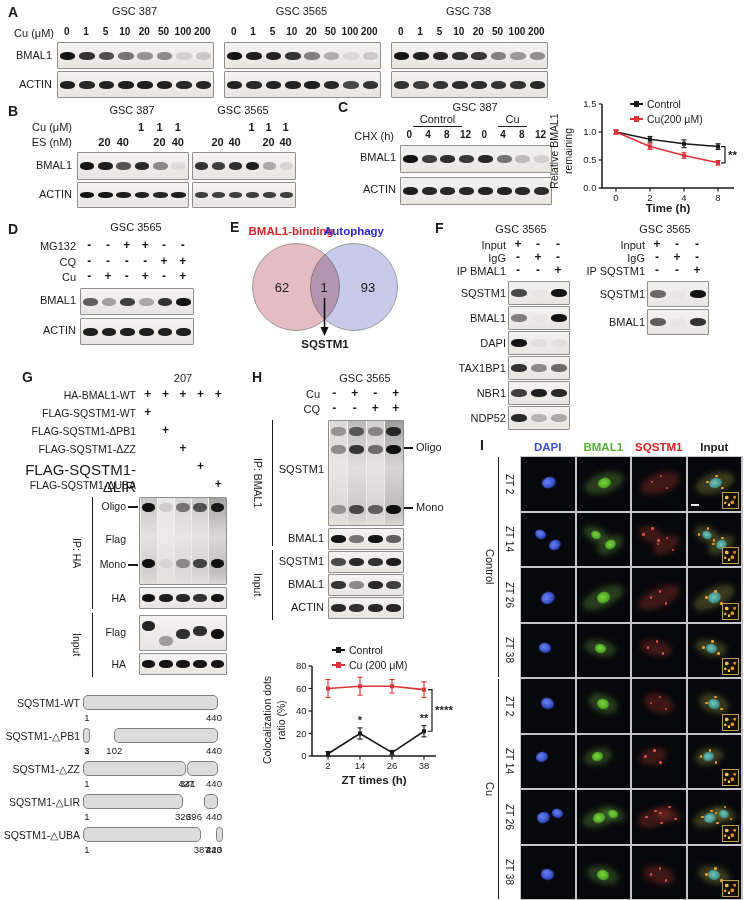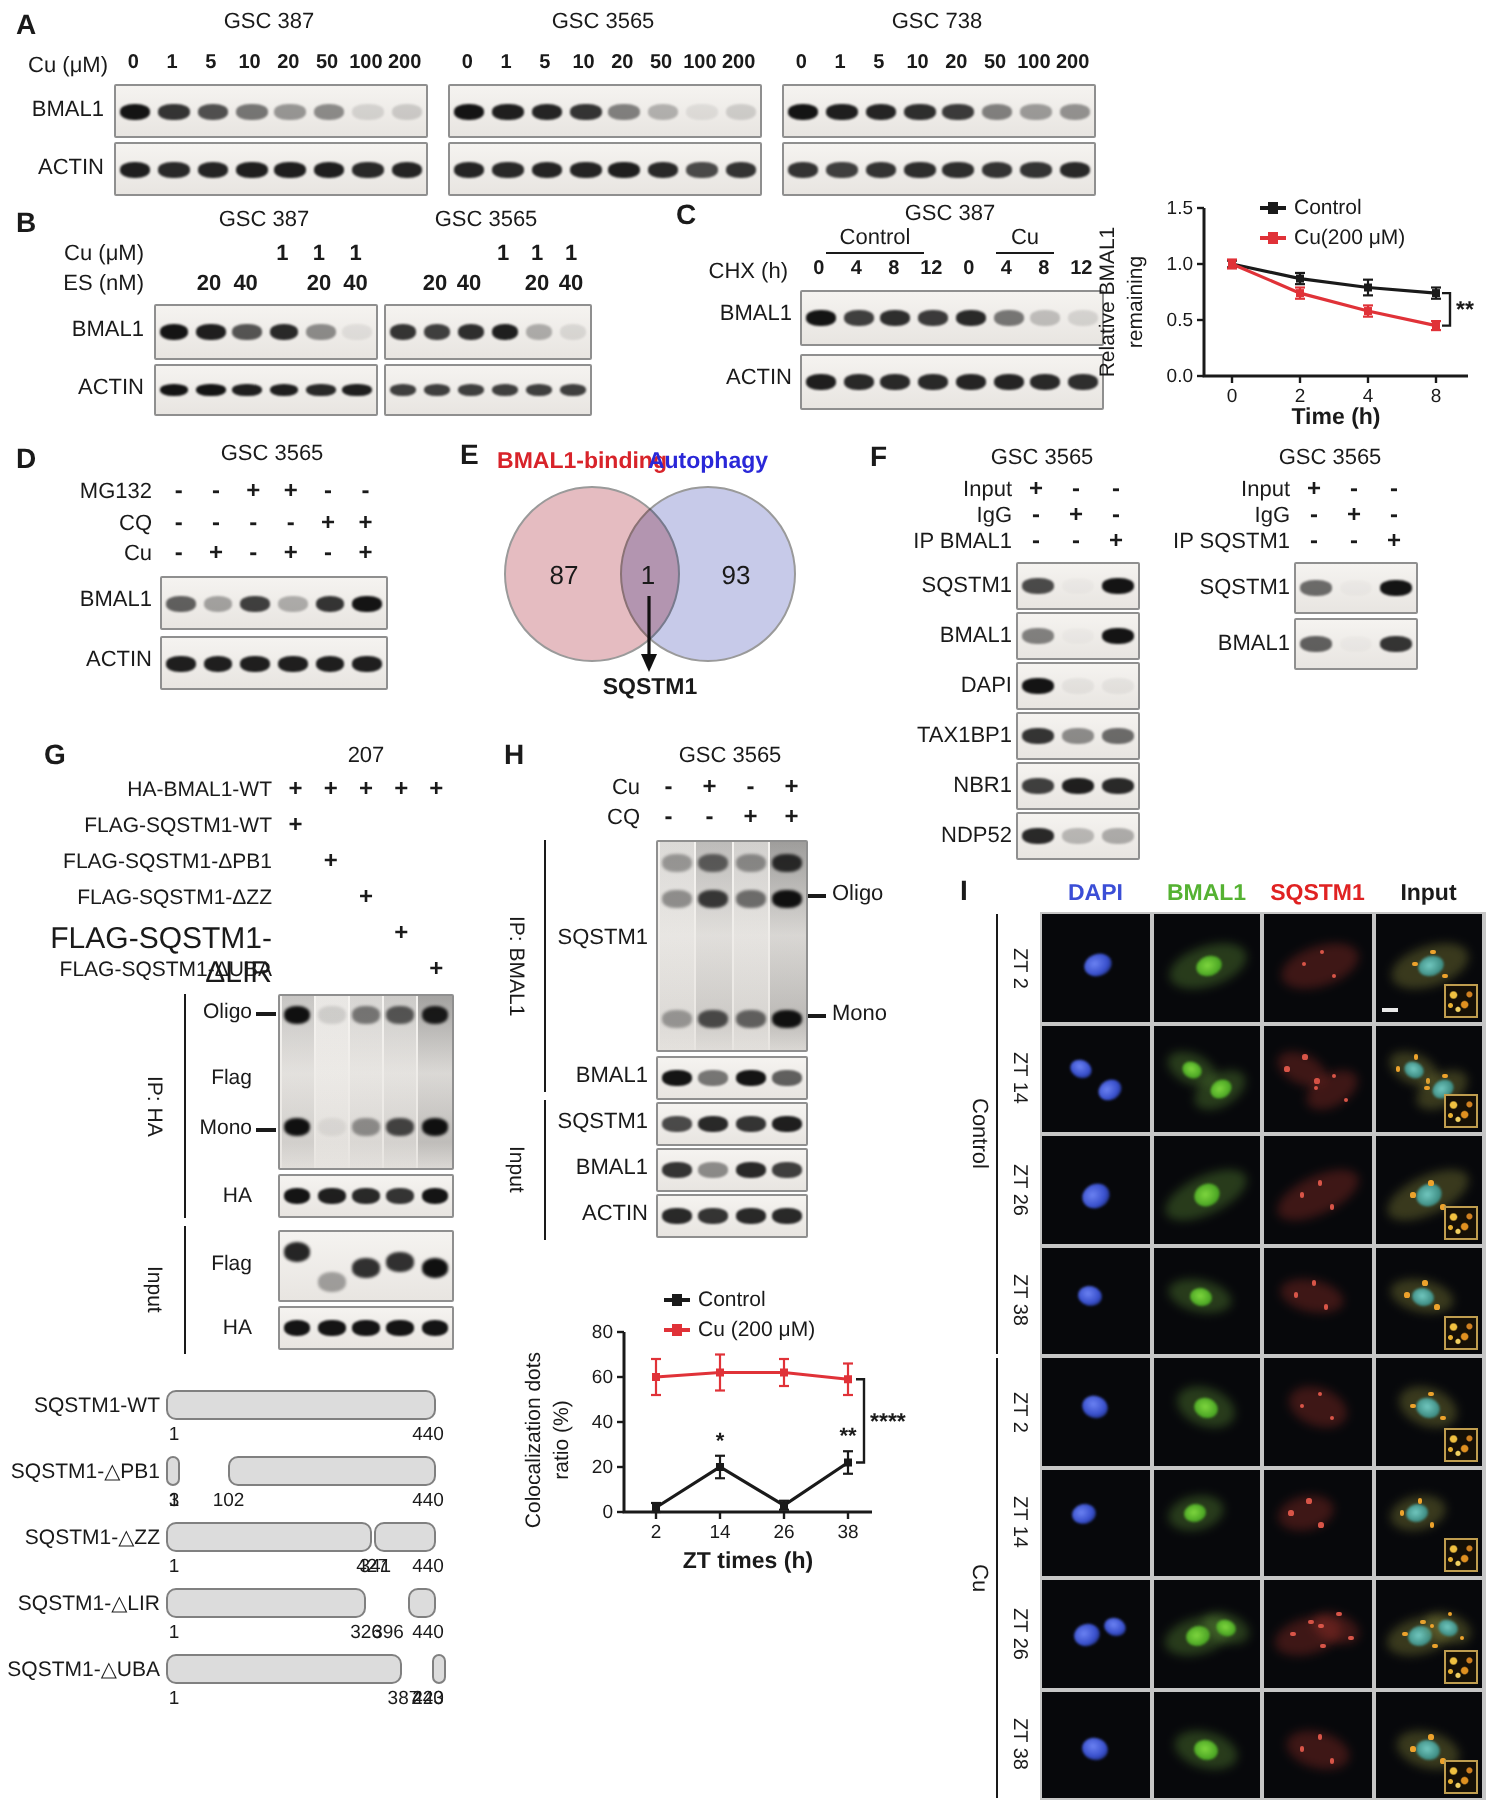--- a/index.html
+++ b/index.html
@@ -499,21 +499,21 @@
         <div class="band" style="opacity: 0.95;"></div>
       </div>
     </div>
     <div class="t abs" style="left: 4px; top: 294px; width: 72px; text-align: right; font-size: 11px;">BMAL1</div>
     <div class="t abs" style="left: 4px; top: 324px; width: 72px; text-align: right; font-size: 11px;">ACTIN</div>
     <div class="t abs" style="left: 234px; top: 225px; width: 114px; text-align: center; font-size: 11.5px; color: rgb(216, 35, 42); font-weight: 700;">BMAL1-binding</div>
     <div class="t abs" style="left: 315px; top: 225px; width: 78px; text-align: center; font-size: 11.5px; color: rgb(42, 40, 216); font-weight: 700;">Autophagy</div>
     <div class="abs" style="left: 250px; top: 240px; width: 150px; height: 98px;">
       <div class="vcirc" style="left: 2px; top: 3px; background: rgb(229, 188, 193);"></div>
       <div class="vcirc" style="left: 60px; top: 3px; background: rgb(199, 202, 233);"></div>
-      <div style="position: absolute; left: 16px; top: 40px; width: 32px; text-align: center; font-size: 13px;">87</div>
+      <div style="position: absolute; left: 16px; top: 40px; width: 32px; text-align: center; font-size: 13px;">62</div>
       <div style="position: absolute; left: 64px; top: 40px; width: 20px; text-align: center; font-size: 13px;">1</div>
       <div style="position: absolute; left: 102px; top: 40px; width: 32px; text-align: center; font-size: 13px;">93</div>
       <svg width="150" height="100" style="position:absolute;left:0;top:0;pointer-events:none">
         <line x1="74.5" y1="58" x2="74.5" y2="88" stroke="#111" stroke-width="1.6"></line>
         <polygon points="70.5,87 78.5,87 74.5,96" fill="#111"></polygon>
       </svg>
     </div>
     <div class="t abs" style="left: 287px; top: 338px; width: 76px; text-align: center; font-size: 11.5px; font-weight: 600;">SQSTM1</div>
     <div class="t abs" style="left: 466px; top: 223px; width: 110px; text-align: center; font-size: 11px;">GSC 3565</div>
     <div class="t abs" style="left: 418px; top: 239px; width: 88px; text-align: right; font-size: 11px;">Input</div>

